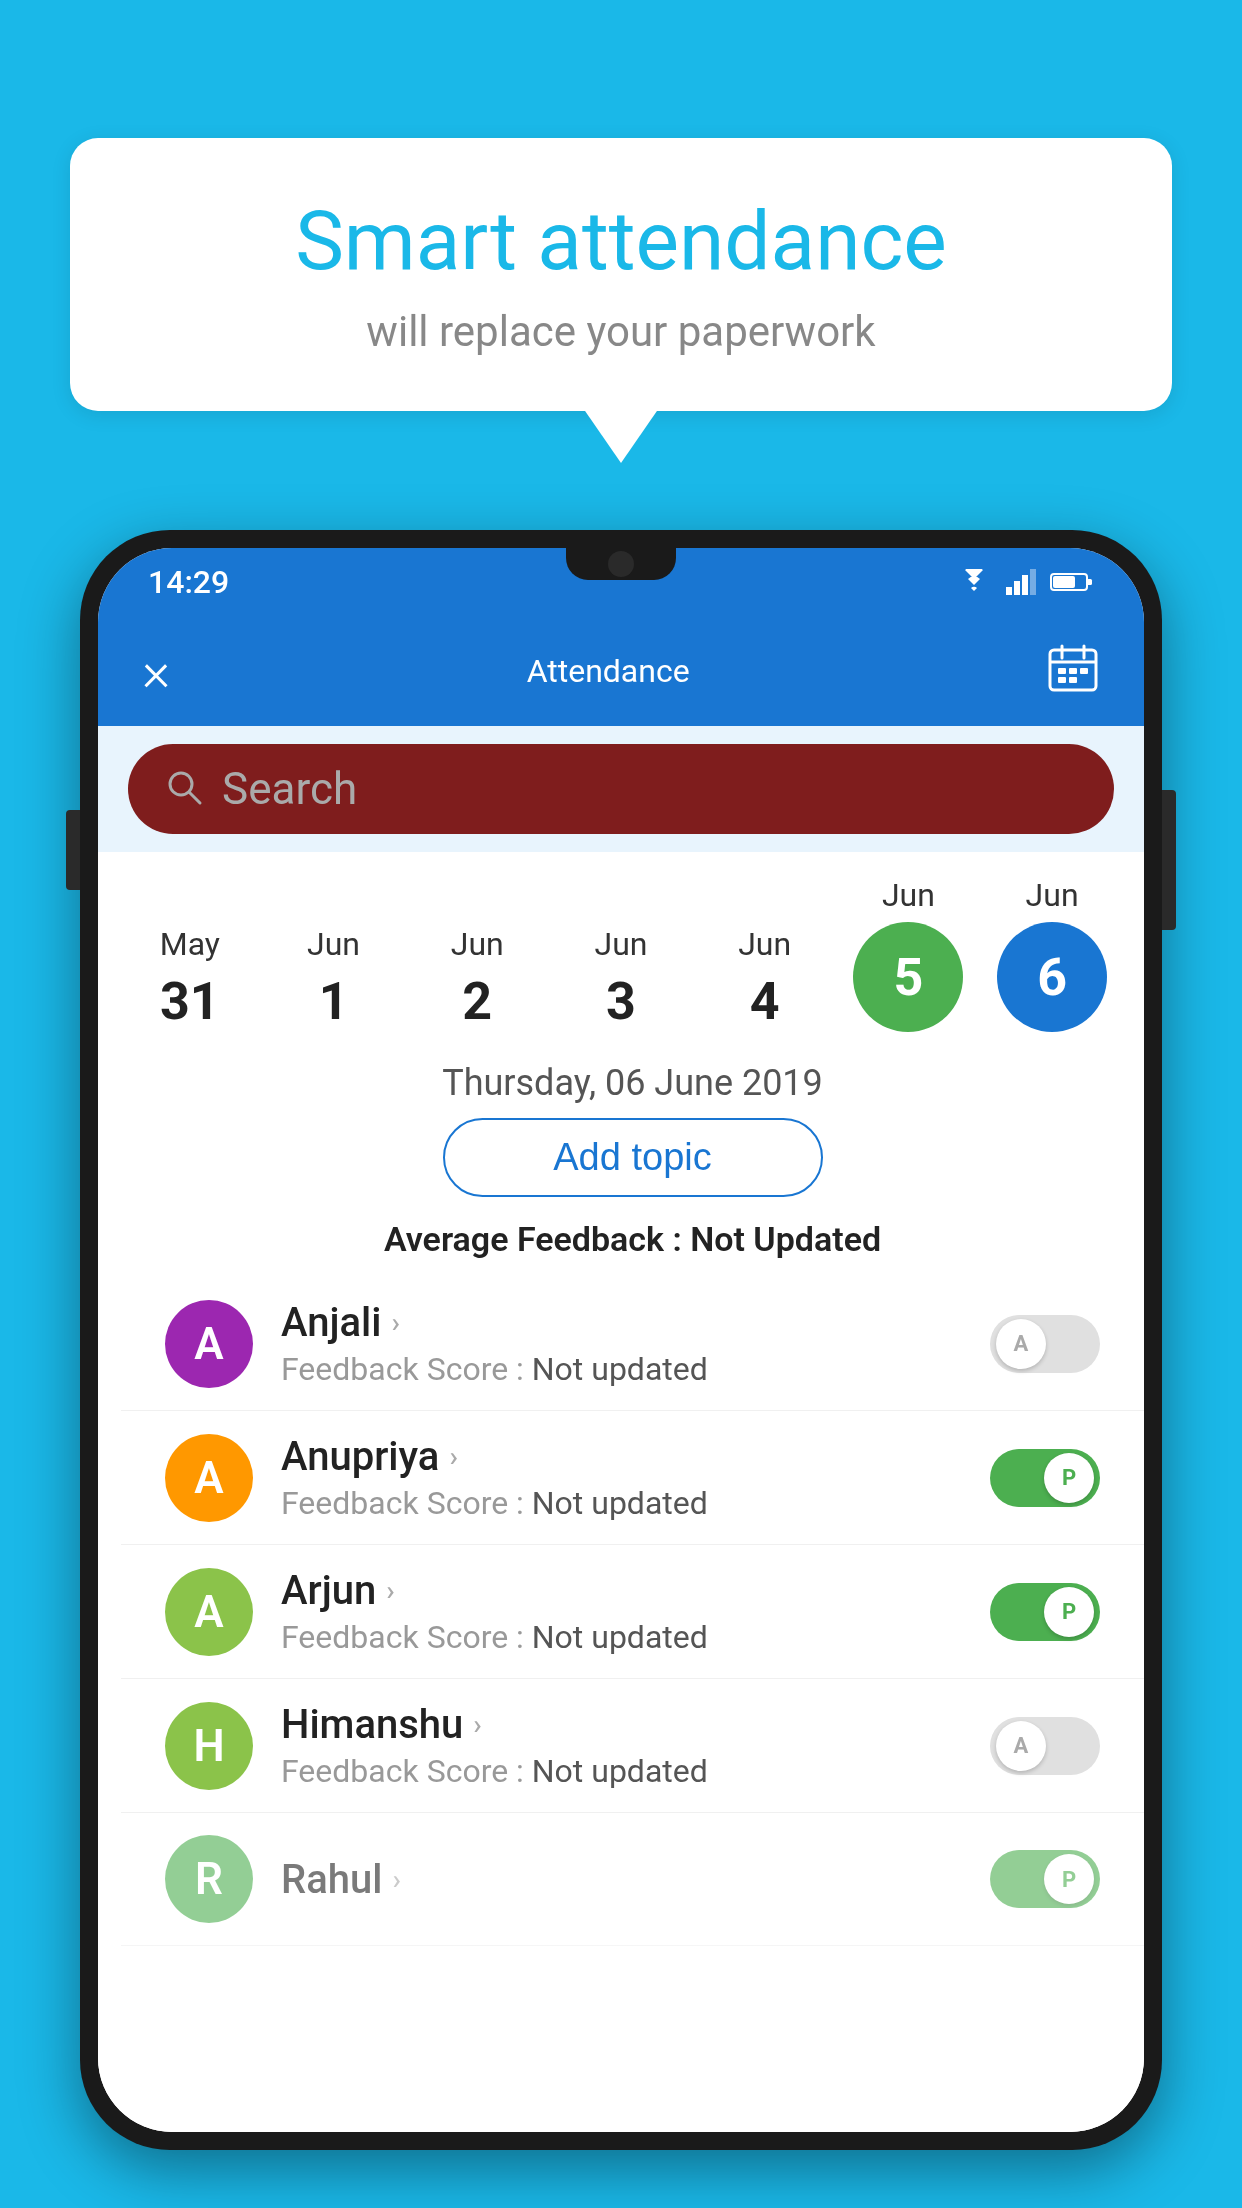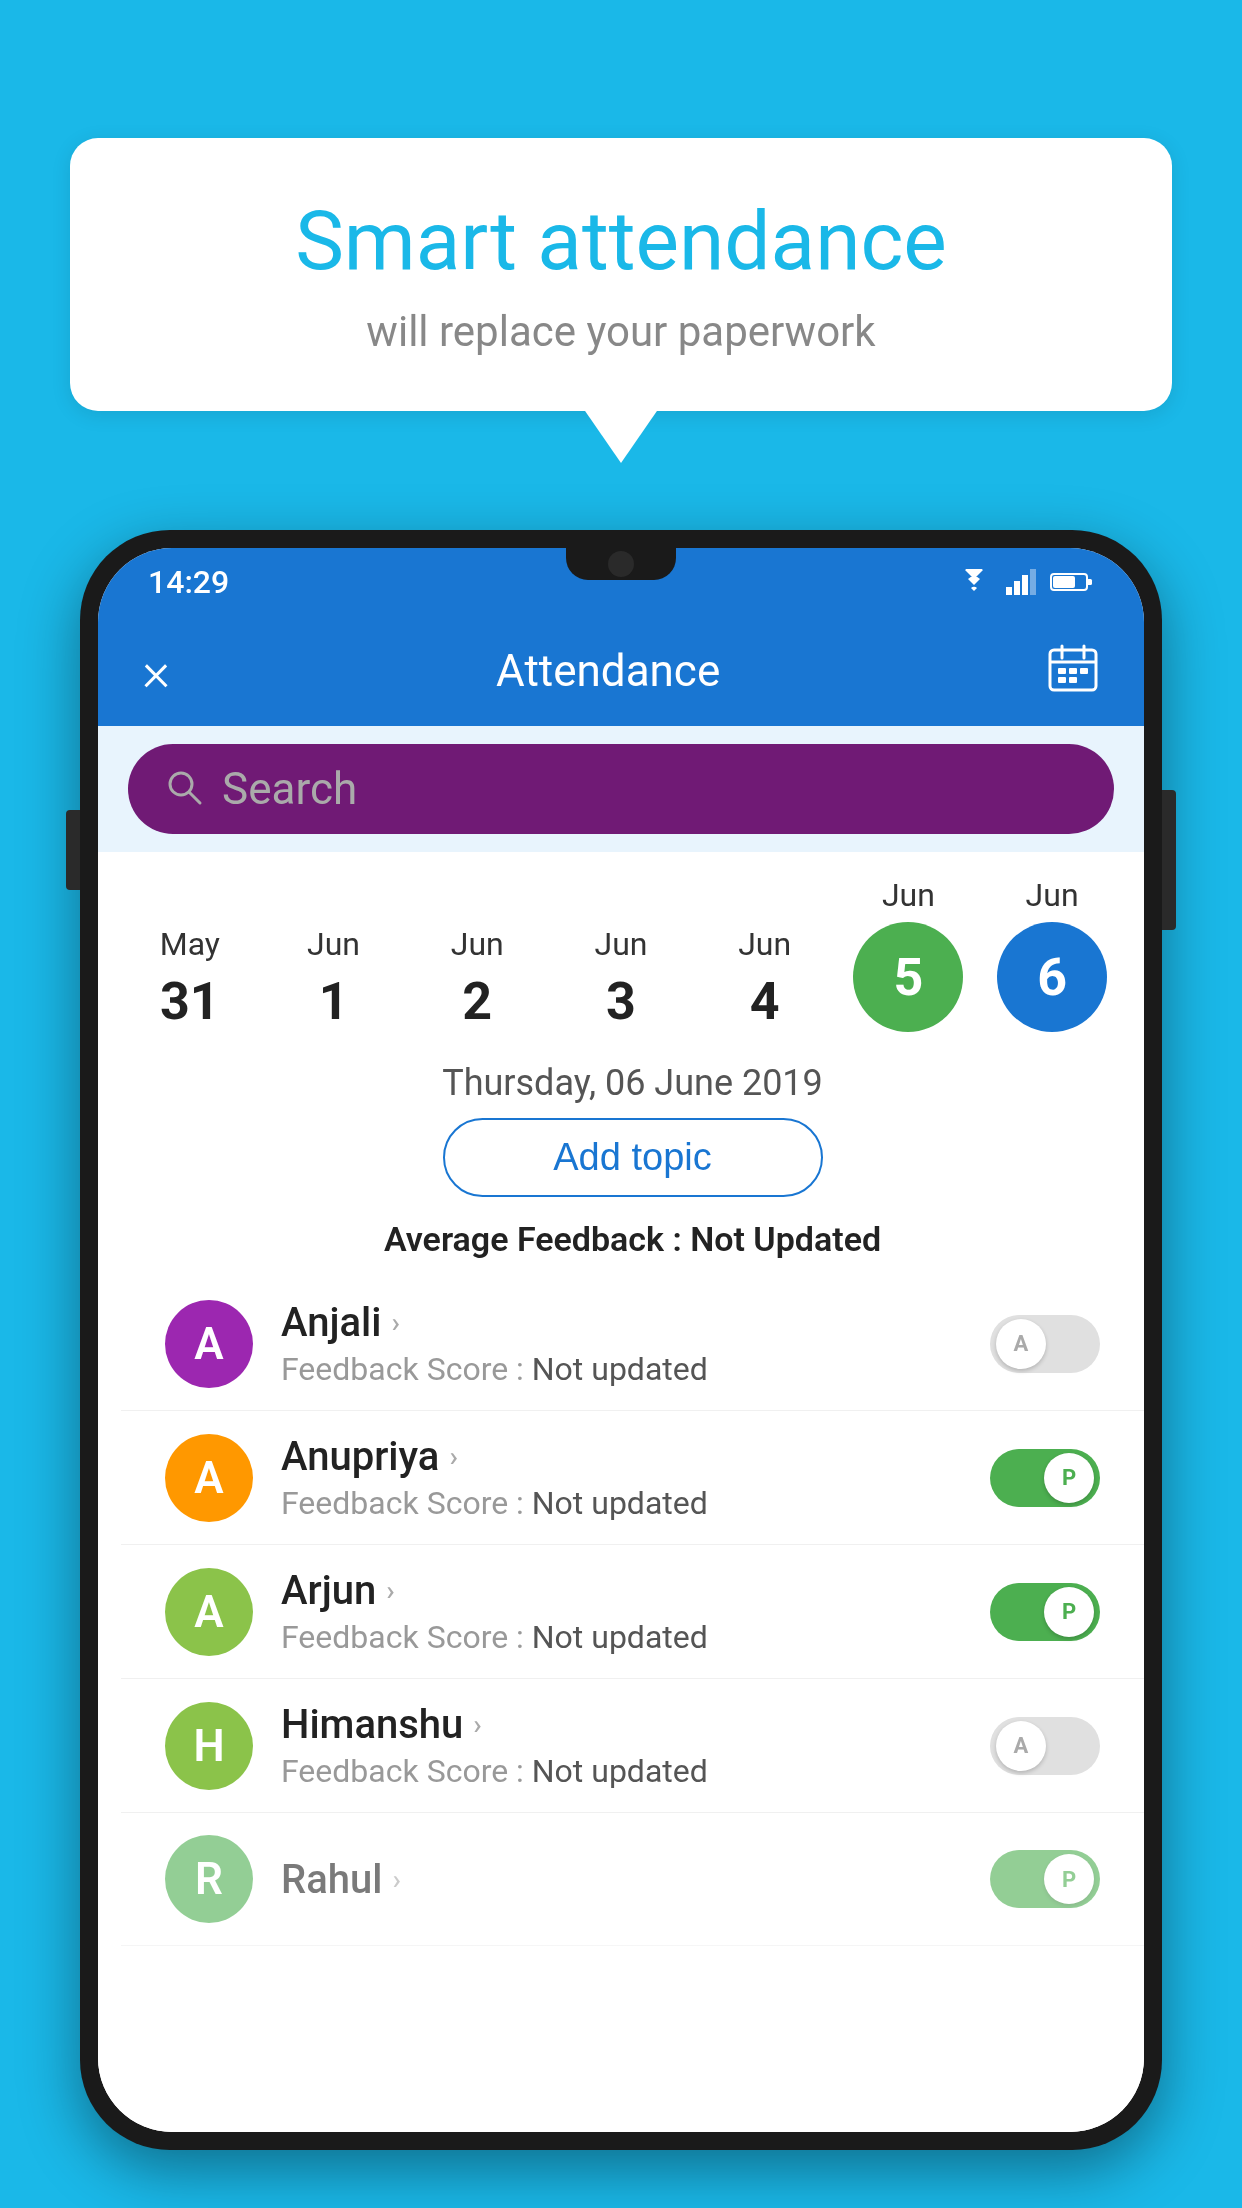--- a/index.html
+++ b/index.html
@@ -145,37 +145,37 @@
 
     .header-close {
       color: white;
       font-size: 54px;
       font-weight: 300;
       cursor: pointer;
     }
 
     .header-title {
       color: white;
-      font-size: 44px;
+      font-size: 32px;
       font-weight: 400;
     }
 
     .header-calendar {
       color: white;
     }
 
     
     .search-container {
       background: #e8f4fd;
       padding: 18px 30px;
       flex-shrink: 0;
     }
 
     .search-bar {
-      background: #701a75;
+      background: #7f1d1d;
       border-radius: 50px;
       height: 90px;
       display: flex;
       align-items: center;
       padding: 0 36px;
       gap: 18px;
     }
 
     .search-bar-text {
       font-size: 44px;

